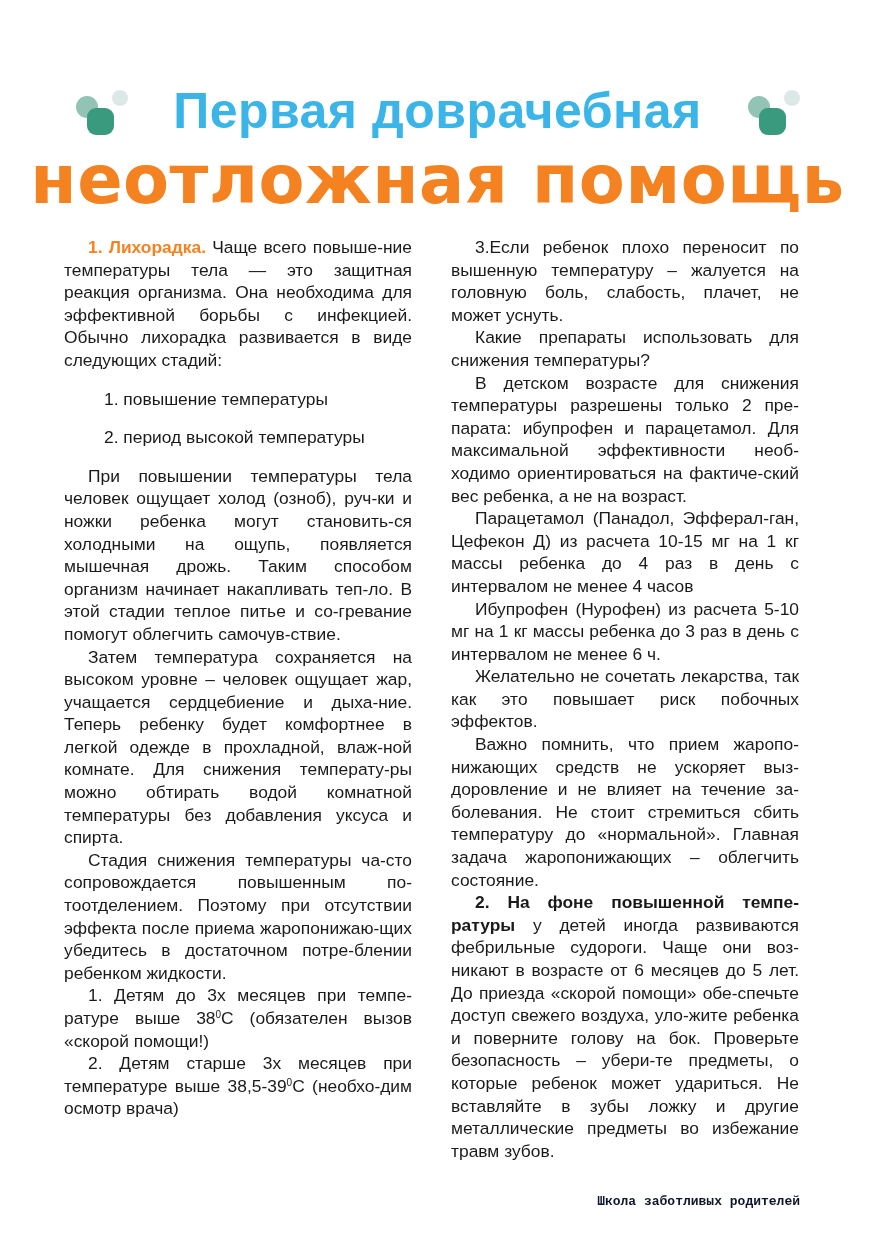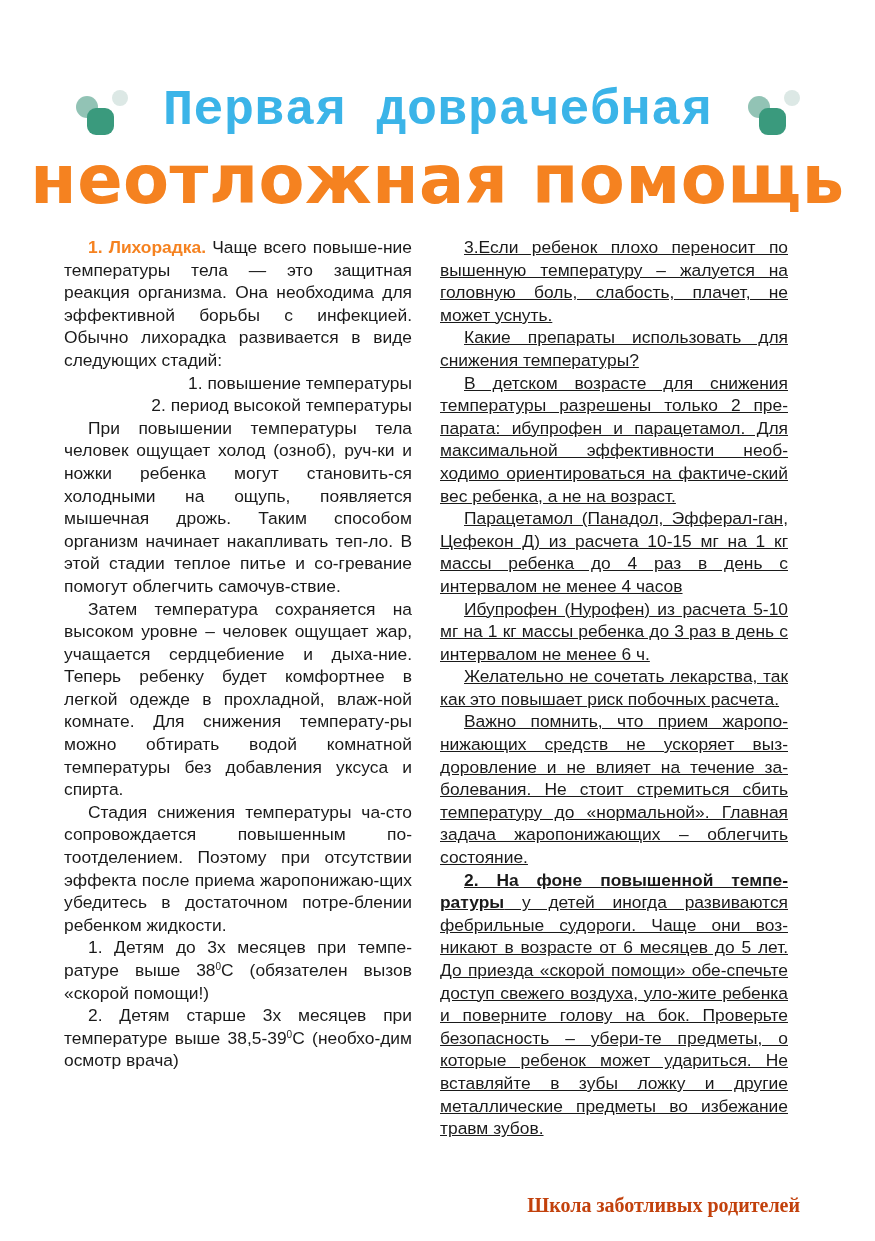--- a/index.html
+++ b/index.html
@@ -1,21 +1,21 @@
 <!DOCTYPE html>
 <html><head>
 <meta charset="utf-8">
 <style>
   html, body { margin: 0; padding: 0; background: #ffffff; }
   body { width: 875px; height: 1241px; position: relative; overflow: hidden; }
   .page { position: absolute; left: 0; top: 0; width: 875px; height: 1241px; background: #fff; }
 
   .title-wrap { position: absolute; left: 0; top: 78px; width: 875px; text-align: center; }
   .title-line1 {
-    font-family: Liberation Mono, monospace; font-weight: bold;
+    font-family: Liberation Sans, sans-serif; font-weight: bold;
     font-size: 50px; color: #3bb4e8; letter-spacing: 0.5px; line-height: 66px;
   }
   .title-line2 {
     font-family: "DejaVu Sans", sans-serif; font-weight: bold;
     font-size: 67px; color: #f58220; letter-spacing: 0.5px; line-height: 72px;
     margin-top: 0px;
   }
 
   .deco { position: absolute; width: 60px; height: 60px; }
   .deco-left { left: 72px; top: 82px; }
@@ -23,34 +23,34 @@
   .deco .c1 { position: absolute; left: 4px; top: 14px; width: 22px; height: 22px; border-radius: 50%; background: #7fb9a8; opacity: 0.85; }
   .deco .c2 { position: absolute; left: 15px; top: 26px; width: 27px; height: 27px; border-radius: 9px; background: #3a9a7d; }
   .deco .c3 { position: absolute; left: 40px; top: 8px; width: 16px; height: 16px; border-radius: 50%; background: #dce8e5; }
 
   .col {
     position: absolute; top: 236px; width: 348px;
     font-family: "Liberation Sans", sans-serif; font-size: 17.4px; line-height: 22.6px;
     color: #1a1a1a; text-align: justify;
   }
   .col-left { left: 64px; }
-  .col-right { left: 440px; text-decoration: underline; }
+  .col-right { left: 451px; }
   .col p { margin: 0; text-indent: 24px; }
-  .col .li { margin: 0; padding-left: 24px; text-indent: 0; text-align: right; }
+  .col .li { margin: 16px; padding-left: 24px; text-indent: 0; text-align: left; }
   .accent { color: #f58220; font-weight: bold; }
   .bold { font-weight: bold; }
   sup { font-size: 10px; line-height: 0; vertical-align: 6px; }
 
   .footer-num {
     position: absolute; left: 76px; top: 1244px;
     font-family: Liberation Serif, serif; font-weight: bold; font-size: 23px; color: #1a1a1a;
   }
   .footer-title {
     position: absolute; right: 75px; top: 1194px;
-    font-family: Liberation Serif, serif; font-weight: bold; font-size: 20px; color: #c2410c;
+    font-family: Liberation Mono, monospace; font-weight: bold; font-size: 13px; color: #0f172a;
   }
 </style>
 </head>
 <body>
 
 <div class="page">
 
   <div class="deco deco-left">
     <div class="c1"></div>
       <div class="c2"></div>
@@ -77,20 +77,20 @@
     <p><span>1. Детям до 3х месяцев при темпе-ратуре выше 38</span><sup>0</sup><span>С (обязателен вызов «скорой помощи!)</span></p>
     <p><span>2. Детям старше 3х месяцев при температуре выше 38,5-39</span><sup>0</sup><span>С (необхо-дим осмотр врача)</span></p>
   </div>
 
   <div class="col col-right">
     <p>3.Если ребенок плохо переносит по вышенную температуру – жалуется на головную боль, слабость, плачет, не может уснуть.</p>
     <p>Какие препараты использовать для снижения температуры?</p>
     <p>В детском возрасте для снижения температуры разрешены только 2 пре-парата: ибупрофен и парацетамол. Для максимальной эффективности необ-ходимо ориентироваться на фактиче-ский вес ребенка, а не на возраст.</p>
     <p>Парацетамол (Панадол, Эфферал-ган, Цефекон Д) из расчета 10-15 мг на 1 кг массы ребенка до 4 раз в день с интервалом не менее 4 часов</p>
     <p>Ибупрофен (Нурофен) из расчета 5-10 мг на 1 кг массы ребенка до 3 раз в день с интервалом не менее 6 ч.</p>
-    <p>Желательно не сочетать лекарства, так как это повышает риск побочных расчета.</p>
+    <p>Желательно не сочетать лекарства, так как это повышает риск побочных эффектов.</p>
     <p>Важно помнить, что прием жаропо-нижающих средств не ускоряет выз-доровление и не влияет на течение за-болевания. Не стоит стремиться сбить температуру до «нормальной». Главная задача жаропонижающих – облегчить состояние.</p>
     <p><span class="bold">2. На фоне повышенной темпе-ратуры</span><span> у детей иногда развиваются фебрильные судороги.  Чаще они воз-никают в возрасте от 6 месяцев до 5 лет. До приезда «скорой помощи» обе-спечьте доступ свежего воздуха, уло-жите ребенка и поверните голову на бок. Проверьте безопасность – убери-те предметы, о которые ребенок может удариться. Не вставляйте в зубы ложку и другие металлические предметы во избежание травм зубов.</span></p>
   </div>
 
   <div class="footer-num">36</div>
   <div class="footer-title">Школа заботливых родителей</div>
 </div>
 
 </body></html>

